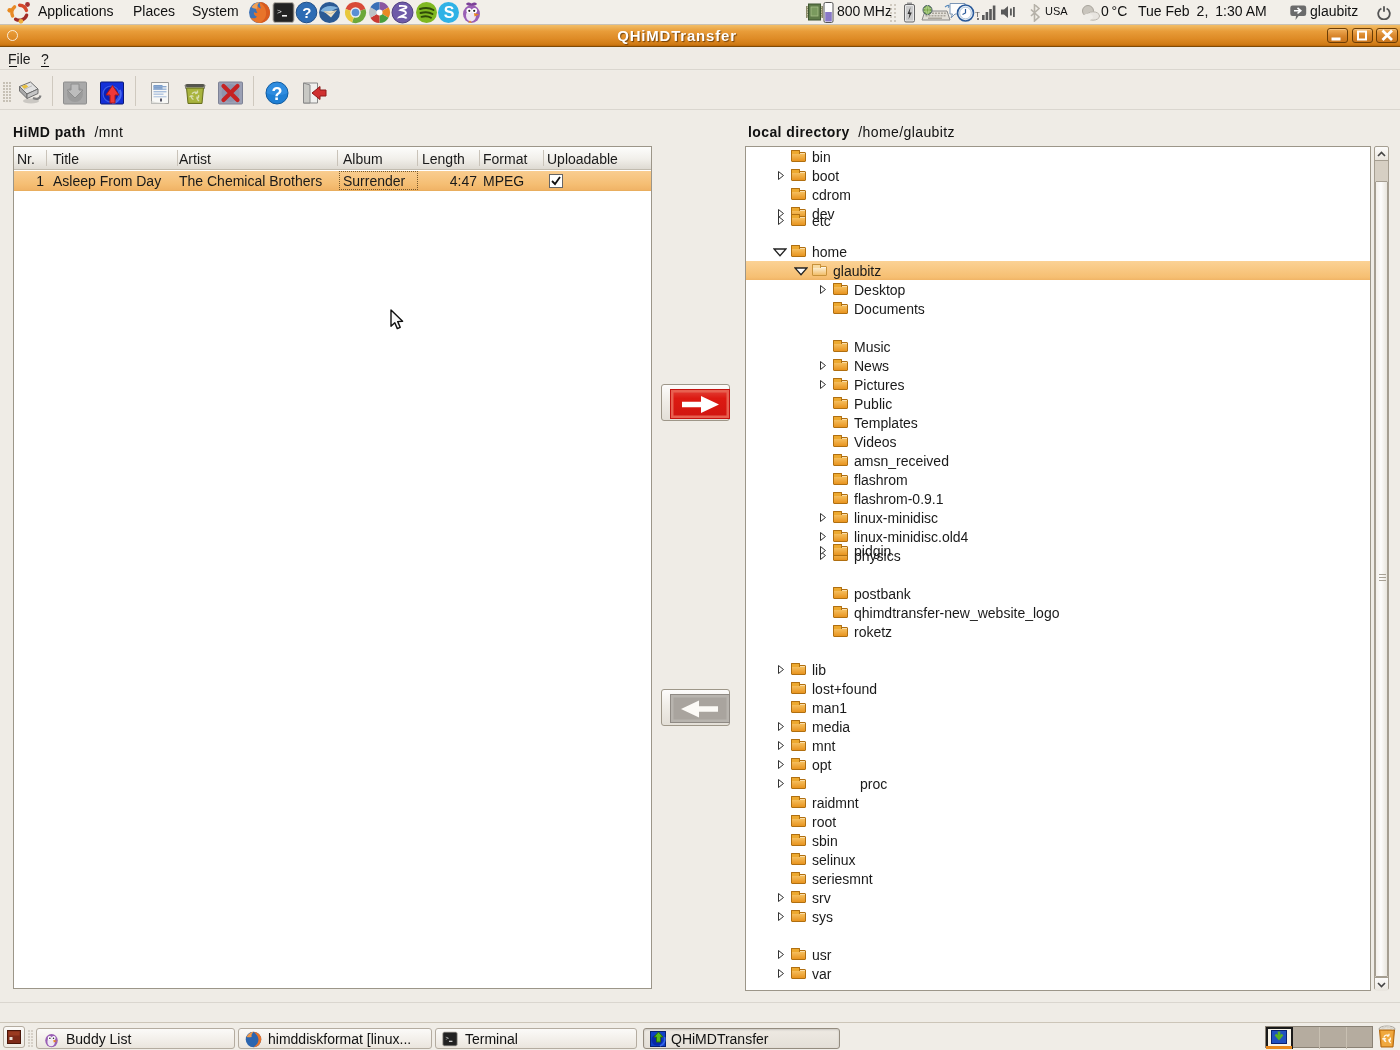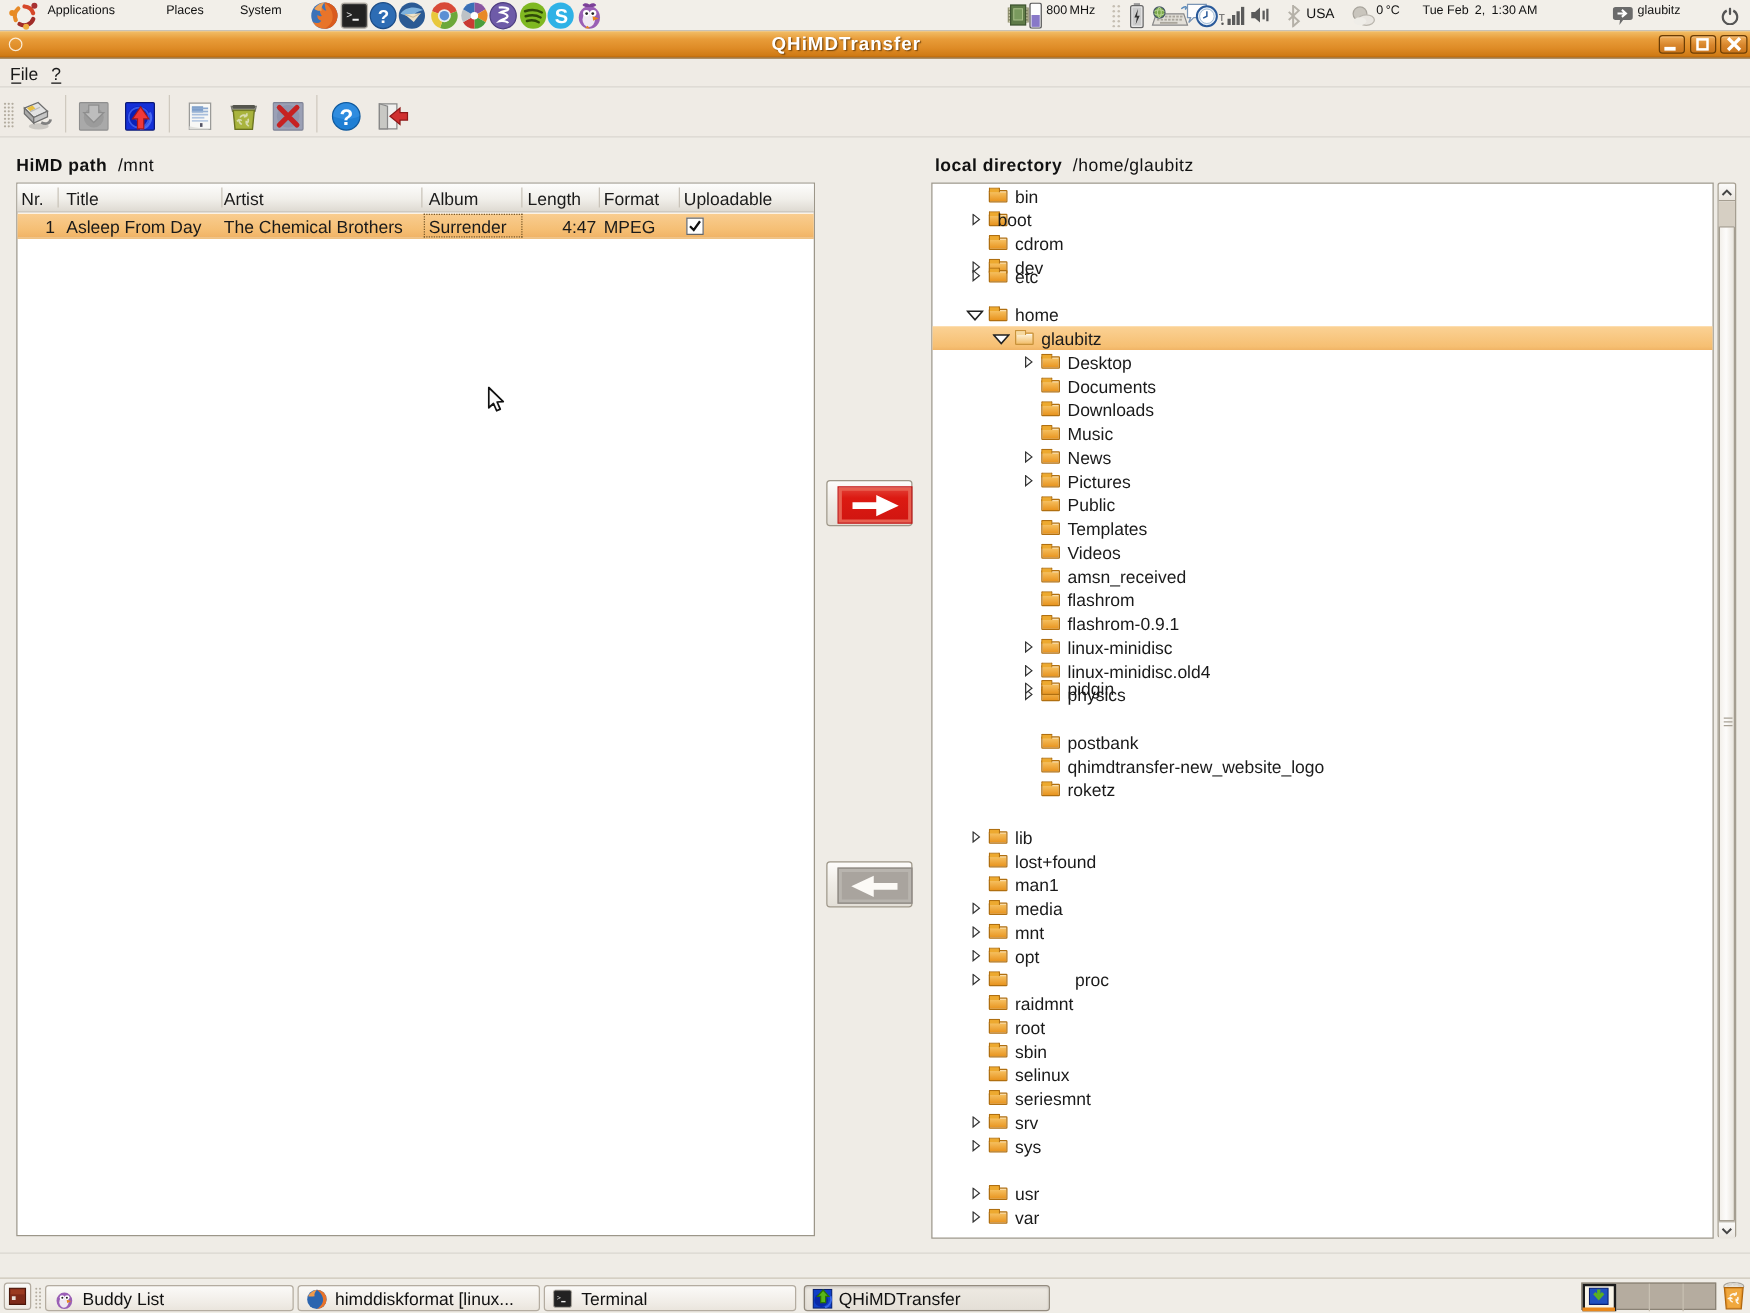--- a/index.html
+++ b/index.html
@@ -1,18 +1,18 @@
 <!DOCTYPE html>
 <html><head><meta charset="utf-8"><style>
 *{margin:0;padding:0;box-sizing:border-box;}
 html,body{width:1400px;height:1050px;overflow:hidden;}
 body{font-family:"Liberation Sans",sans-serif;font-size:13px;color:#1a1a1a;background:#EFECE6;position:relative;}
 .a{position:absolute;}
 #toppanel{left:0;top:0;width:1400px;height:25px;background:#F2EFE9;border-bottom:1px solid #C9C2B5;}
-.pm{position:absolute;top:3px;font-size:10px;color:#111;}
+.pm{position:absolute;top:3px;font-size:14px;color:#111;}
 #titlebar{left:0;top:25px;width:1400px;height:22px;background:linear-gradient(#F2BE67 0%,#E89C39 30%,#DE8B26 65%,#D07B15 92%,#B96608 100%);border-bottom:1px solid #7E4A06;}
 #titlebar .title{position:absolute;left:0;right:46px;top:2px;text-align:center;font-weight:bold;font-size:15px;letter-spacing:0.8px;color:#FFF;text-shadow:1px 1px 1px rgba(90,50,5,.8);}
 .tbtn{position:absolute;top:3px;width:21px;height:15px;border-radius:3px;background:linear-gradient(#F0AE59,#D8852B 55%,#C9751B);border:1px solid #6B3D05;box-shadow:inset 0 1px 0 rgba(255,255,255,.25);}
 #menubar{left:0;top:47px;width:1400px;height:23px;background:#EFEBE5;border-bottom:1px solid #DAD6CF;}
 #toolbar{left:0;top:71px;width:1400px;height:39px;background:#EFEBE5;border-bottom:1px solid #DAD6CF;}
 .tsep{position:absolute;width:1px;height:30px;top:76px;background:#CFC9BF;}
 .lbl{position:absolute;font-size:14px;font-weight:bold;color:#111;letter-spacing:0.4px;}
 .lbl span{font-weight:normal;}
 #table{left:13px;top:146px;width:639px;height:843px;background:#fff;border:1px solid #9C9689;}
 #thead{position:absolute;left:0;top:0;width:637px;height:23px;background:linear-gradient(#FDFDFC,#F1EFEA 55%,#DEDAD2);border-bottom:1px solid #C1BBAF;}
@@ -372,21 +372,21 @@
 <div class="a" id="tree">
     <div class="trow" style="top:0px;">
       <i class="fo" style="left:45px;"></i>
       <span class="t" style="left:66px;">bin</span>
     </div>
     <div class="trow" style="top:19px;">
       <svg class="ex" style="left:30;top:5px" width="10" height="10">
         <path d="M2.5 0.5 L7.5 4.5 L2.5 8.5 Z" fill="#FDFDFD" stroke="#333" stroke-width="1"></path>
       </svg>
       <i class="fo" style="left:45px;"></i>
-      <span class="t" style="left:52px;">boot</span>
+      <span class="t" style="left:66px;">boot</span>
     </div>
     <div class="trow" style="top:38px;">
       <i class="fo" style="left:45px;"></i>
       <span class="t" style="left:66px;">cdrom</span>
     </div>
     <div class="trow" style="top:57px;">
       <svg class="ex" style="left:30;top:5px" width="10" height="10">
         <path d="M2.5 0.5 L7.5 4.5 L2.5 8.5 Z" fill="#FDFDFD" stroke="#333" stroke-width="1"></path>
       </svg>
       <i class="fo" style="left:45px;"></i>
@@ -416,24 +416,20 @@
     <div class="trow" style="top:133px;">
       <svg class="ex" style="left:72;top:5px" width="10" height="10">
         <path d="M2.5 0.5 L7.5 4.5 L2.5 8.5 Z" fill="#FDFDFD" stroke="#333" stroke-width="1"></path>
       </svg>
       <i class="fo" style="left:87px;"></i>
       <span class="t" style="left:108px;">Desktop</span>
     </div>
     <div class="trow" style="top:152px;">
       <i class="fo" style="left:87px;"></i>
       <span class="t" style="left:108px;">Documents</span>
-    </div>
-    <div class="trow" style="top:171px;">
-      <i class="fo" style="left:87px;"></i>
-      <span class="t" style="left:108px;">Downloads</span>
     </div>
     <div class="trow" style="top:190px;">
       <i class="fo" style="left:87px;"></i>
       <span class="t" style="left:108px;">Music</span>
     </div>
     <div class="trow" style="top:209px;">
       <svg class="ex" style="left:72;top:5px" width="10" height="10">
         <path d="M2.5 0.5 L7.5 4.5 L2.5 8.5 Z" fill="#FDFDFD" stroke="#333" stroke-width="1"></path>
       </svg>
       <i class="fo" style="left:87px;"></i>

